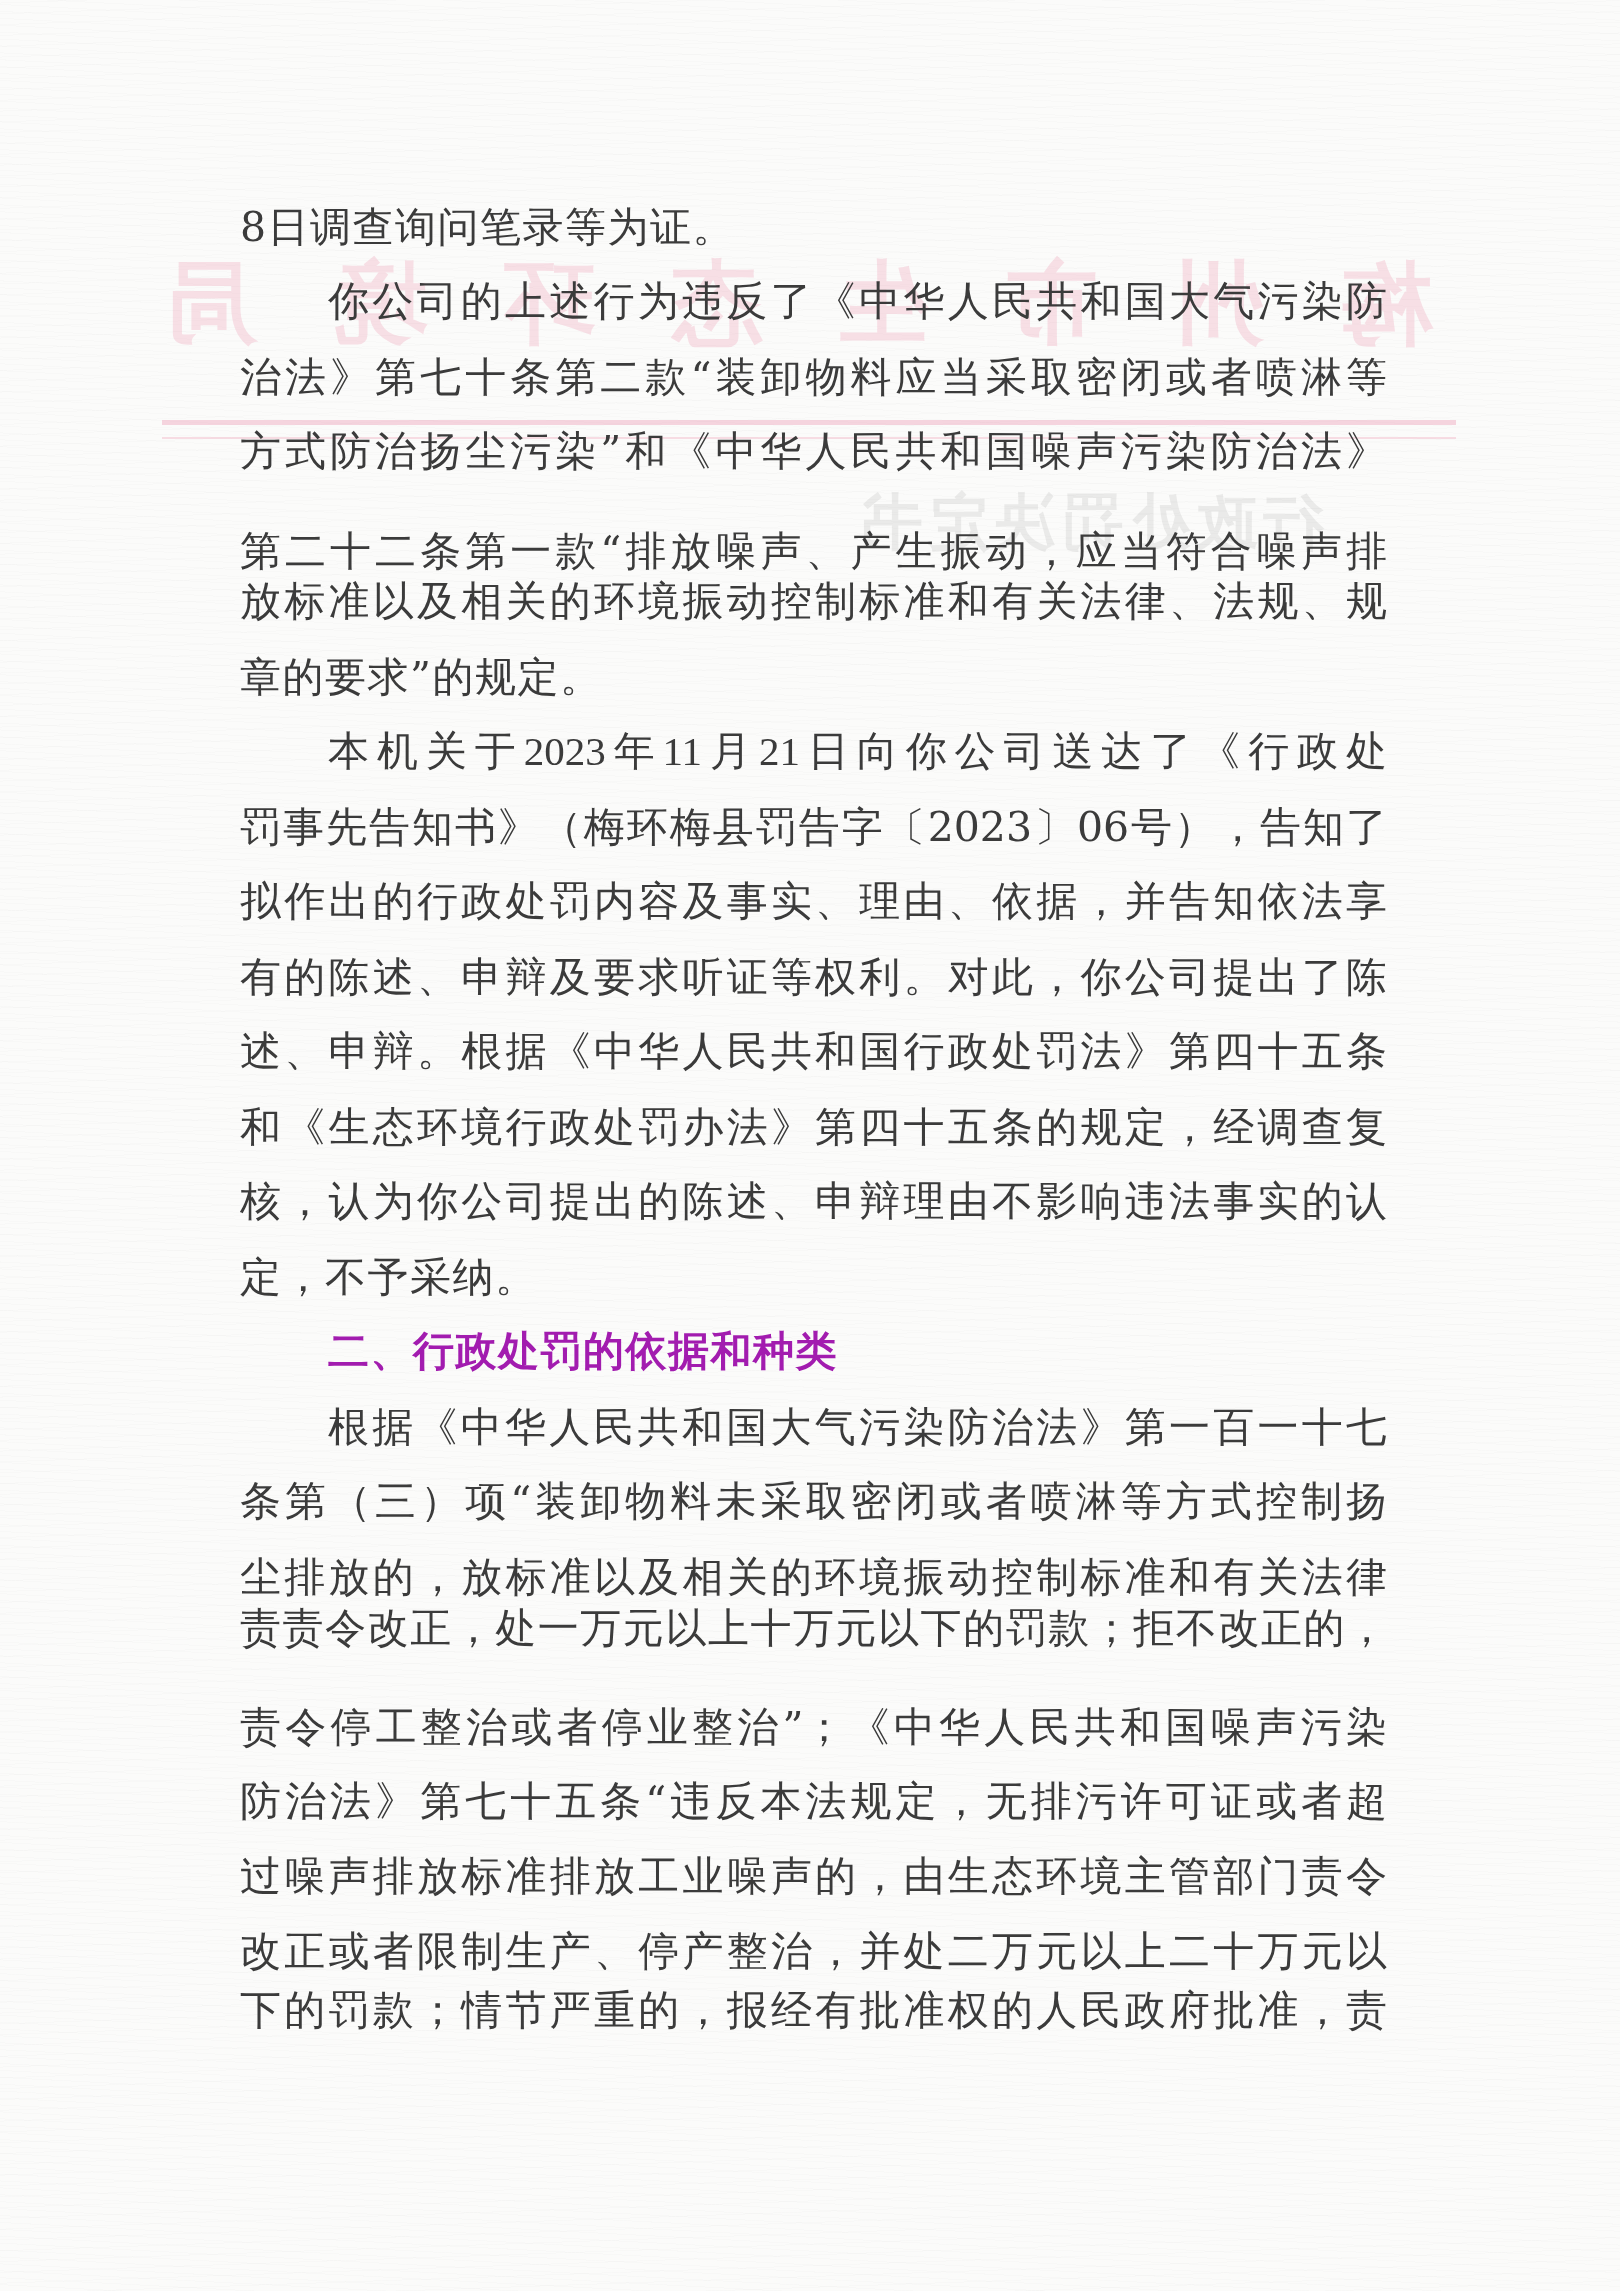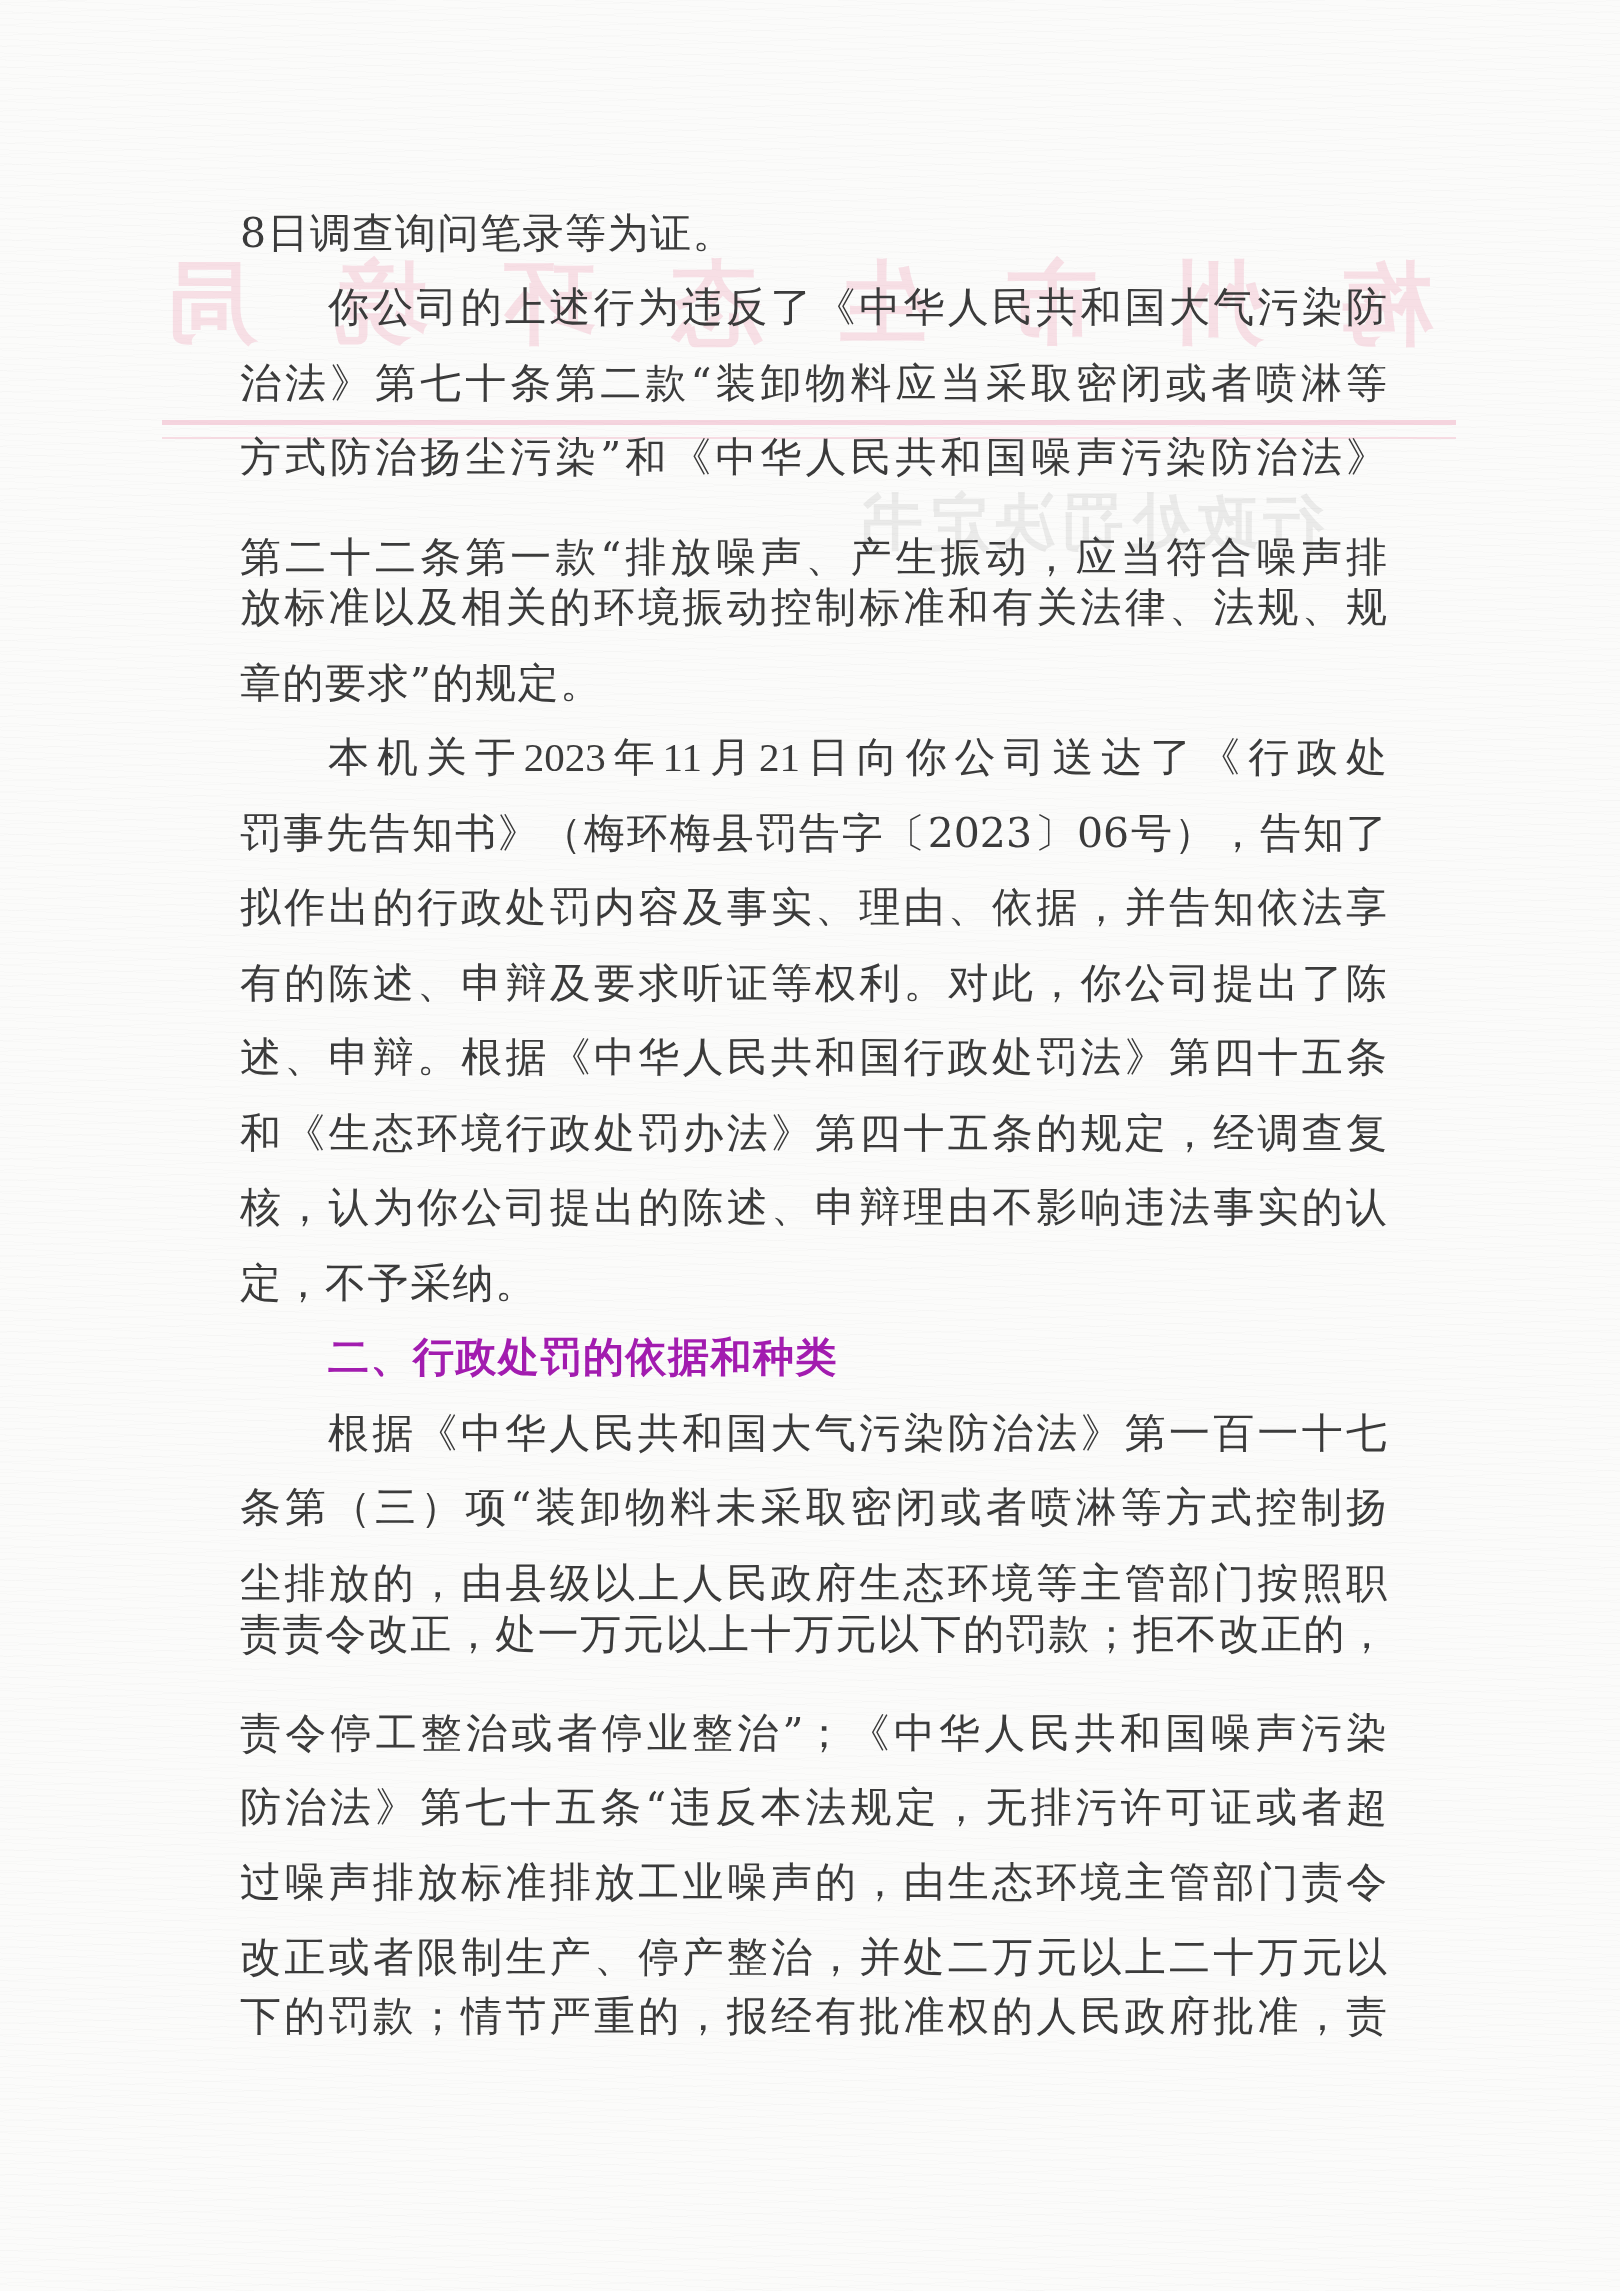--- a/index.html
+++ b/index.html
@@ -77,21 +77,20 @@
       position: absolute;
       left: 0;
       width: 1147px;
       height: 49px;
       line-height: 49px;
       font-size: 41px;
       color: #3b3b3b;
       white-space: nowrap;
       text-align: justify;
       text-align-last: justify;
-      margin-top: 6px;
     }
     .line.last {
       text-align: left;
       text-align-last: left;
       letter-spacing: 1.5px;
     }
     .line.indent {
       left: 88px;
       width: 1059px;
       font-family: Liberation Serif, serif;
@@ -132,21 +131,21 @@
   <div class="line" style="top:803px">罚事先告知书》（梅环梅县罚告字〔2023〕06号），告知了</div>
   <div class="line" style="top:877px">拟作出的行政处罚内容及事实、理由、依据，并告知依法享</div>
   <div class="line" style="top:953px">有的陈述、申辩及要求听证等权利。对此，你公司提出了陈</div>
   <div class="line" style="top:1027px">述、申辩。根据《中华人民共和国行政处罚法》第四十五条</div>
   <div class="line" style="top:1103px">和《生态环境行政处罚办法》第四十五条的规定，经调查复</div>
   <div class="line" style="top:1177px">核，认为你公司提出的陈述、申辩理由不影响违法事实的认</div>
   <div class="line last" style="top:1253px">定，不予采纳。</div>
   <div class="line indent last heading" style="top:1327px">二、行政处罚的依据和种类</div>
   <div class="line indent" style="top:1403px">根据《中华人民共和国大气污染防治法》第一百一十七</div>
   <div class="line" style="top:1477px">条第（三）项“装卸物料未采取密闭或者喷淋等方式控制扬</div>
-  <div class="line" style="top:1553px">尘排放的，由县级以上人民政府生态环境等主管部门按照职</div>
+  <div class="line" style="top:1553px">尘排放的，放标准以及相关的环境振动控制标准和有关法律</div>
   <div class="line" style="top:1604px">责责令改正，处一万元以上十万元以下的罚款；拒不改正的，</div>
   <div class="line" style="top:1703px">责令停工整治或者停业整治”；《中华人民共和国噪声污染</div>
   <div class="line" style="top:1777px">防治法》第七十五条“违反本法规定，无排污许可证或者超</div>
   <div class="line" style="top:1852px">过噪声排放标准排放工业噪声的，由生态环境主管部门责令</div>
   <div class="line" style="top:1927px">改正或者限制生产、停产整治，并处二万元以上二十万元以</div>
   <div class="line" style="top:1986px">下的罚款；情节严重的，报经有批准权的人民政府批准，责</div>
 </div>
 
 
 </body></html>

